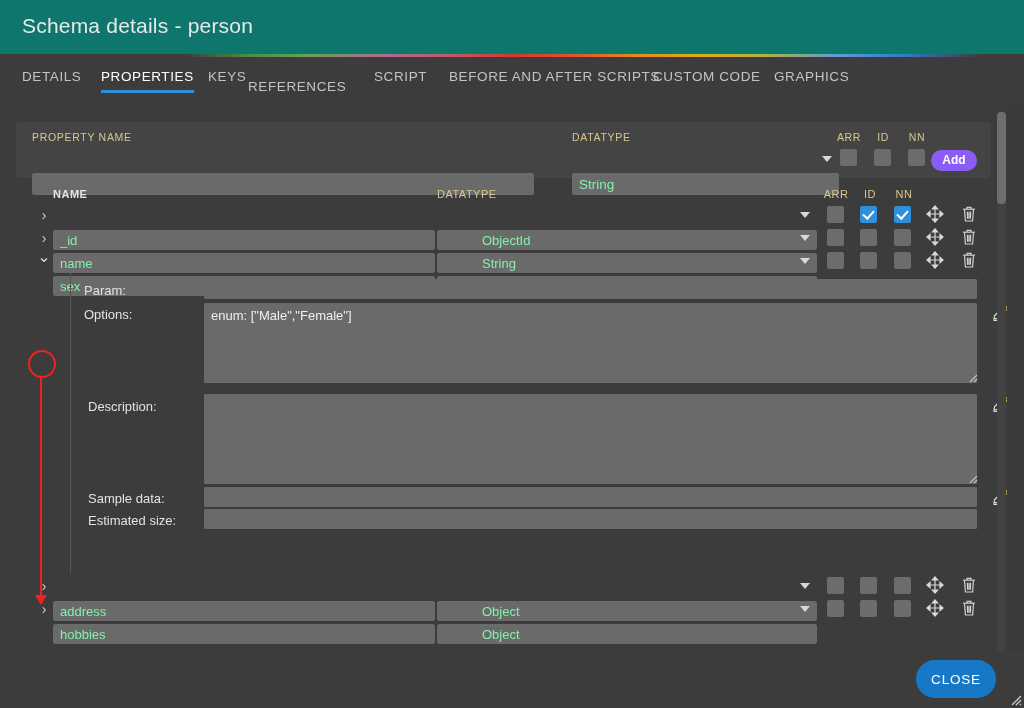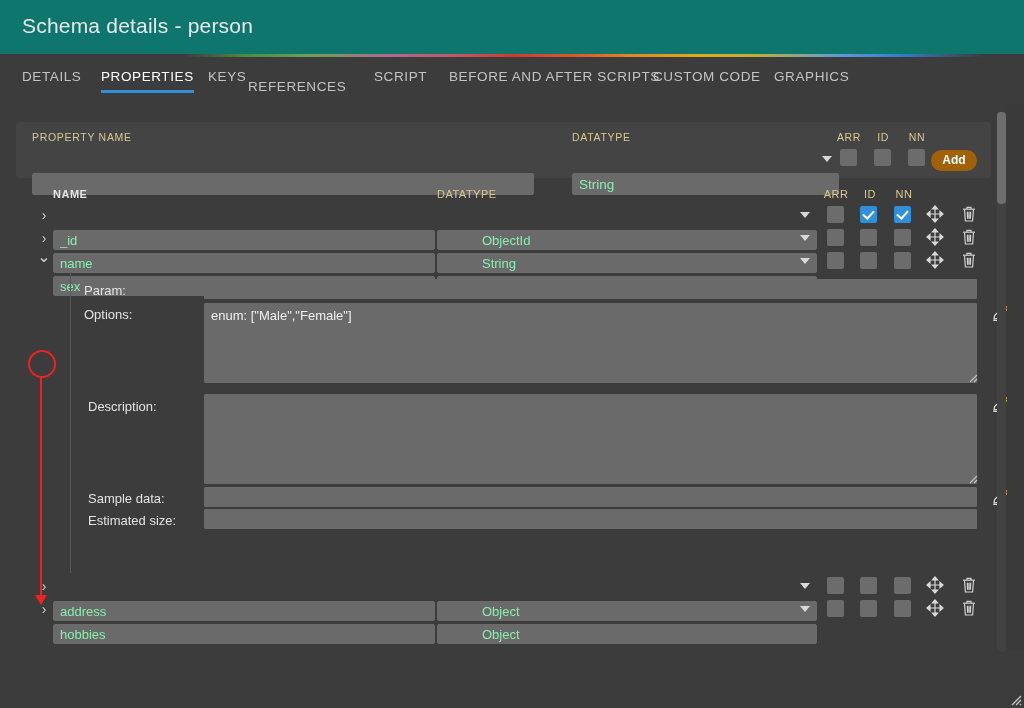--- a/index.html
+++ b/index.html
@@ -131,21 +131,21 @@
     width: 5px; height: 9px;
     border: solid #fff;
     border-width: 0 2px 2px 0;
     transform: rotate(42deg);
   }
 
   .btn-add {
     position: absolute;
     right: 14px; top: 28px;
     width: 46px; height: 21px;
-    background: #a16207;
+    background: #8b5cf6;
     border: none;
     border-radius: 11px;
     color: #fff;
     font-size: 12px;
     font-family: "Liberation Sans", sans-serif;
     font-weight: bold;
     cursor: pointer;
     line-height: 21px;
     text-align: center;
     padding: 0;
@@ -566,18 +566,21 @@
     <div class="ann-circle"></div>
     <div class="ann-line"></div>
     <div class="ann-arrow"></div>
   </div>
 
   <div class="vscroll-outer"></div>
   <div class="vscroll-inner">
     <div class="vscroll-thumb"></div>
   </div>
 
+  <div class="footer">
+    <button class="btn-close">CLOSE</button>
+  </div>
 
   <svg class="resize-grip" viewBox="0 0 14 14">
     <path d="M13 4 L4 13 M13 8 L8 13 M13 12 L12 13" stroke="#c8c8c8" stroke-width="1.3" fill="none"></path>
   </svg>
 
 </div>
 
 </body></html>

